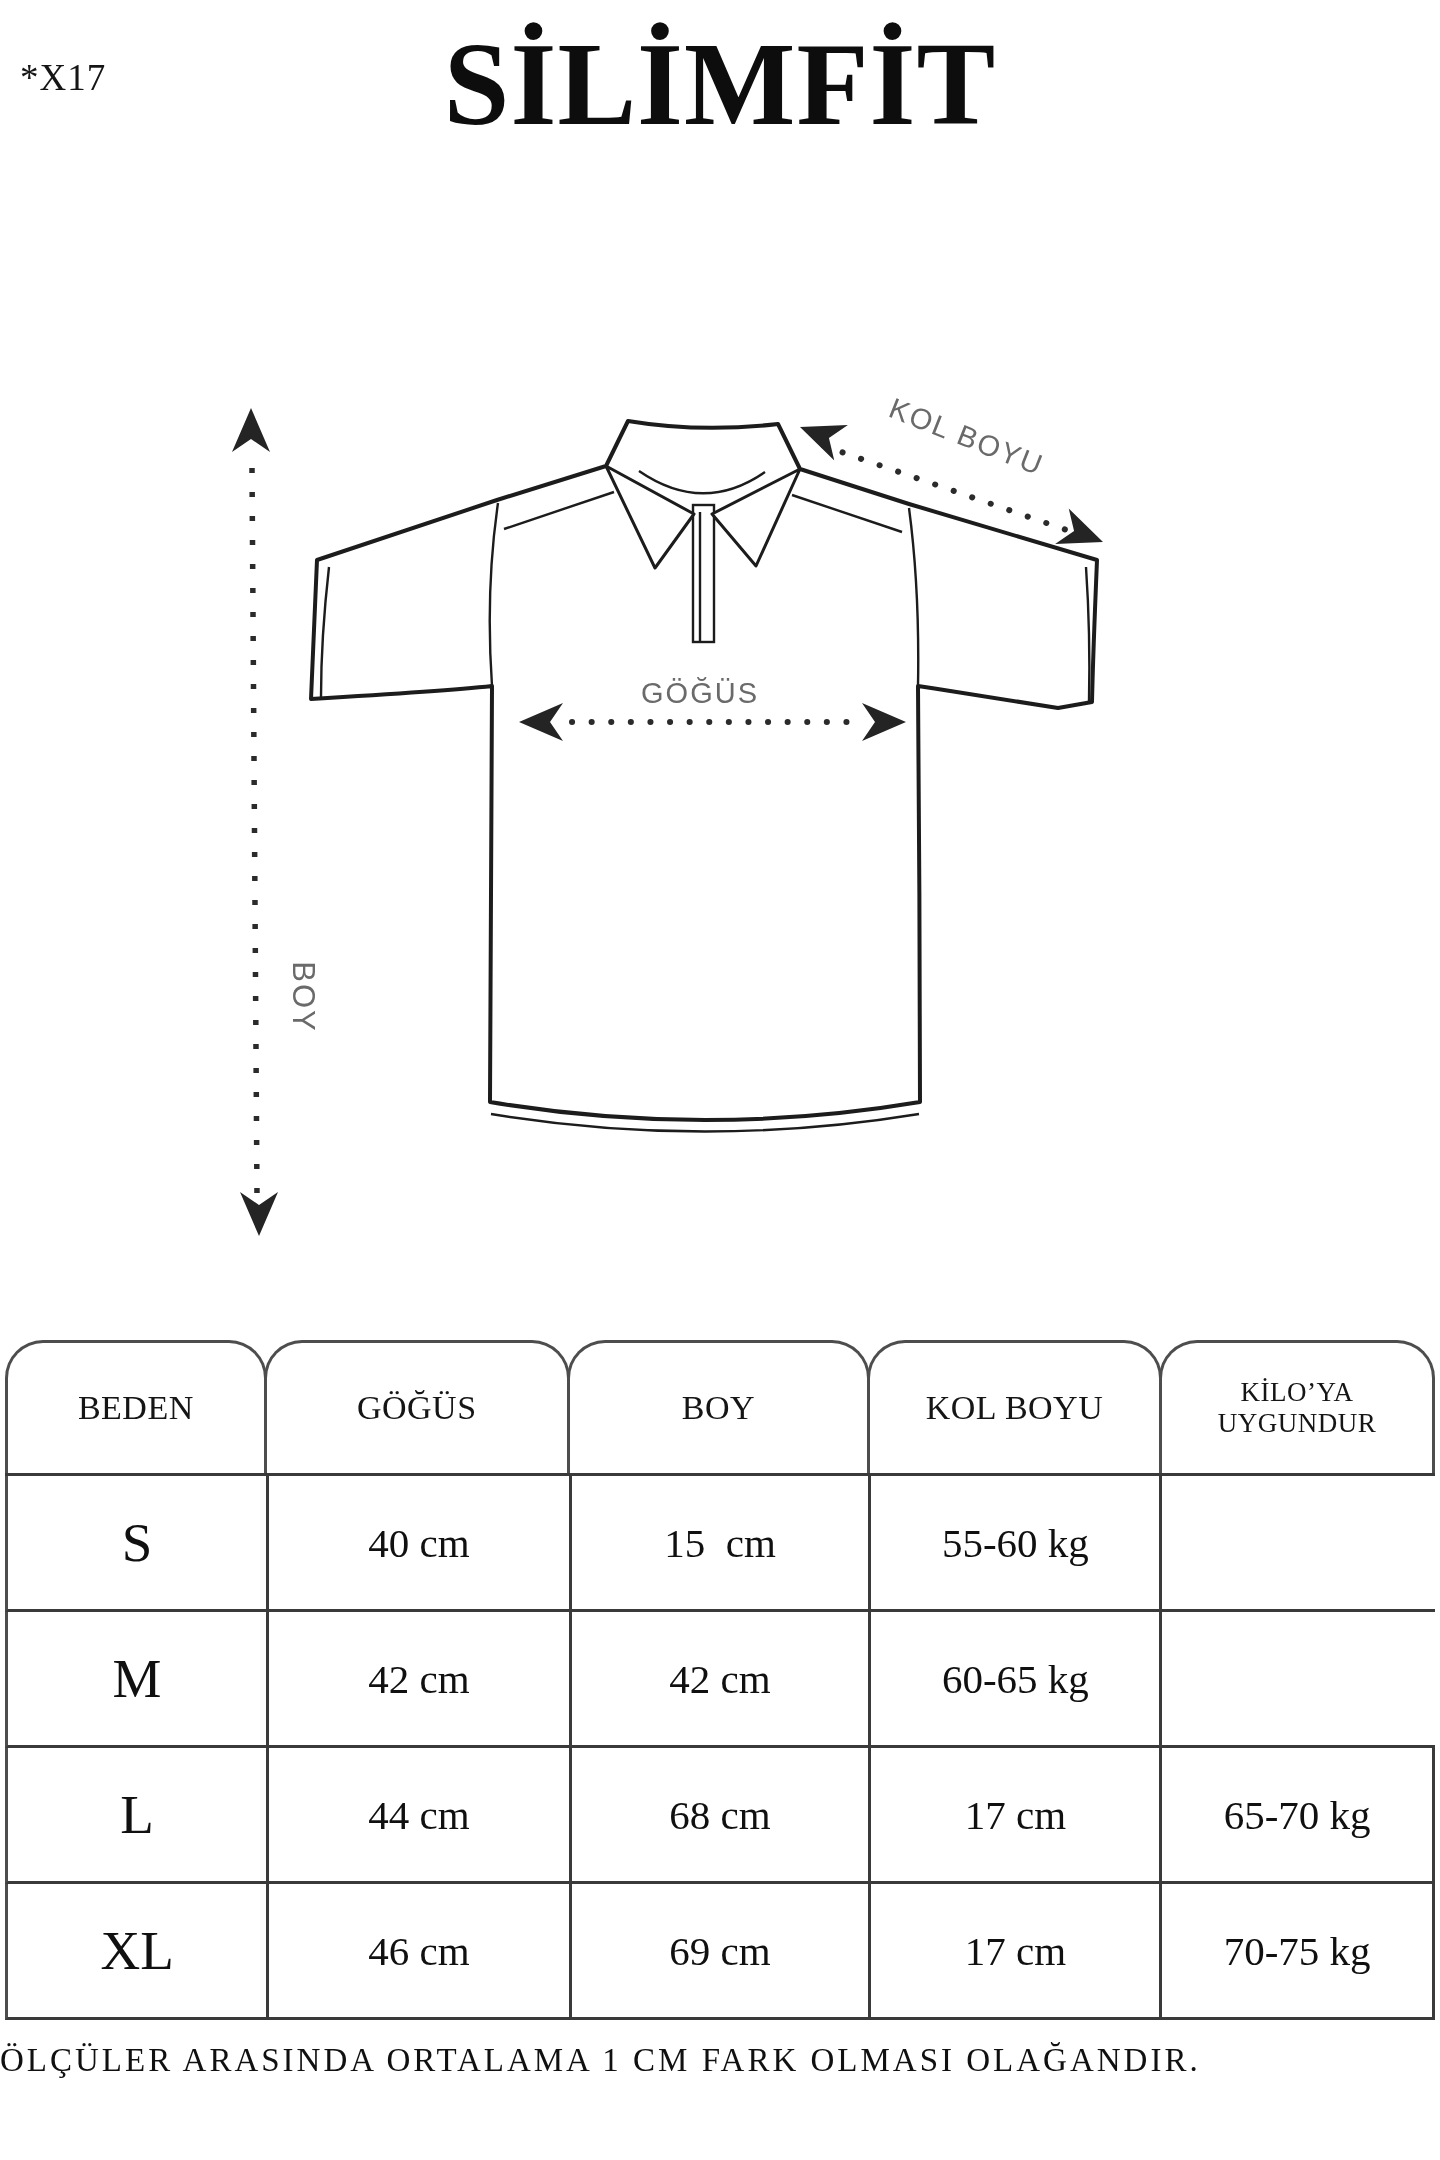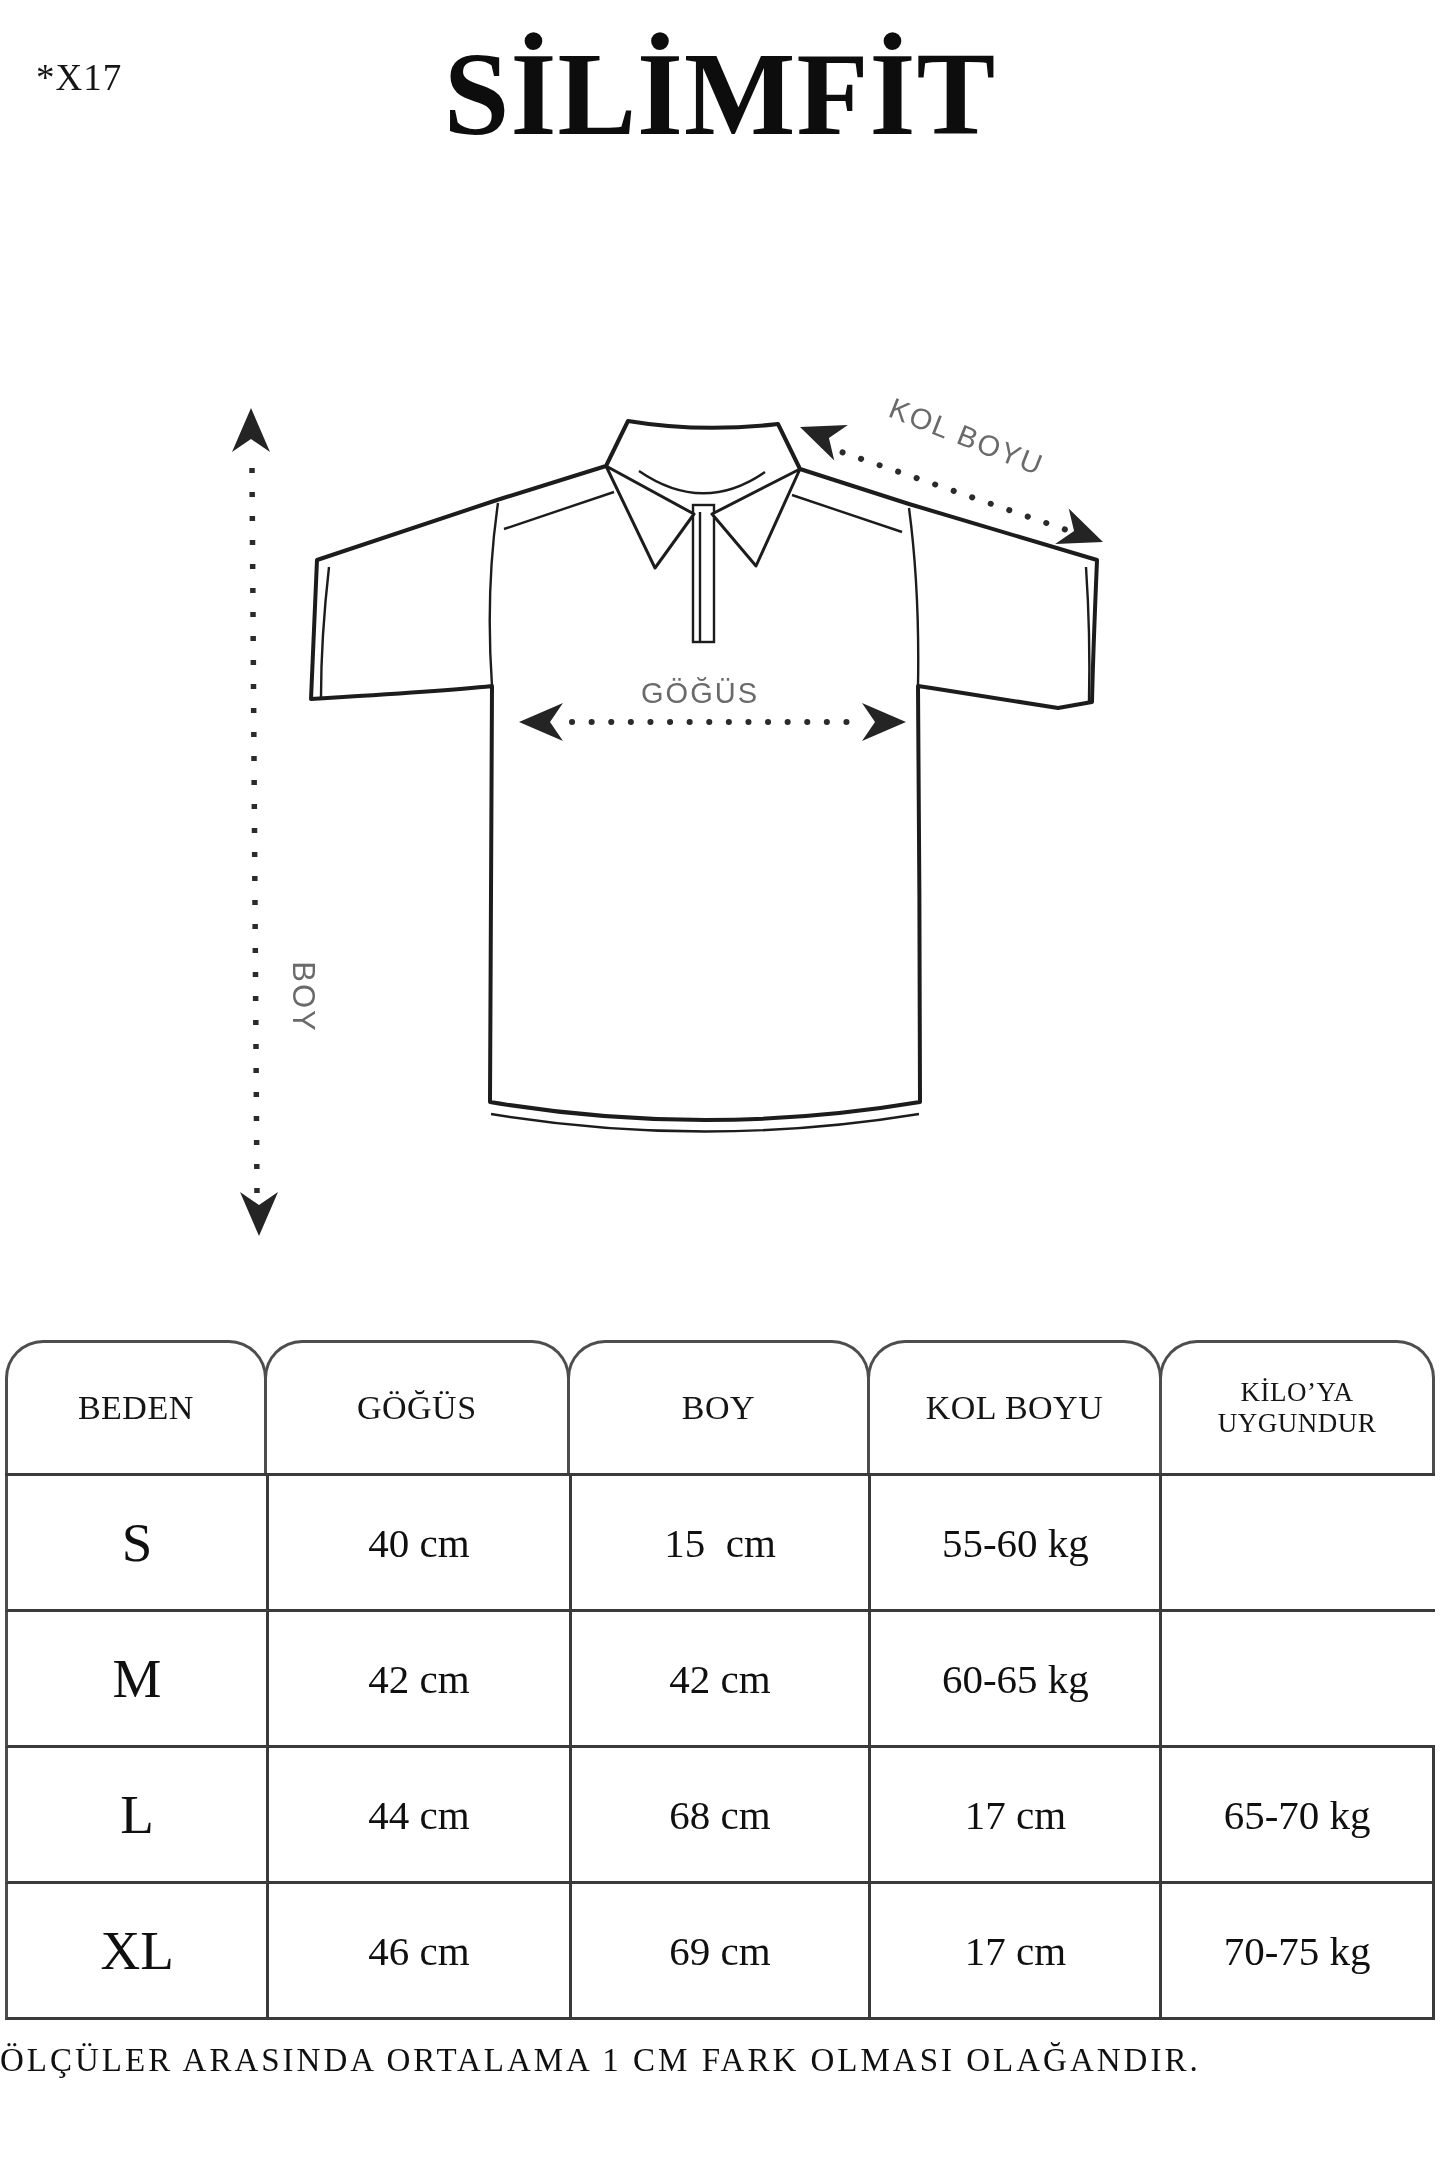--- a/index.html
+++ b/index.html
@@ -6,25 +6,25 @@
   #stage{
     position:relative;
     width:1440px;height:2160px;
     background:#ffffff;
     overflow:hidden;
     font-family:"Liberation Serif", serif;
     color:#111;
   }
   
   .code{
-    position:absolute;left:36px;top:56px;
+    position:absolute;left:20px;top:56px;
     font-size:37px;letter-spacing:1px;color:#151515;
   }
   .title{
-    position:absolute;left:0;right:0;top:30px;
+    position:absolute;left:0;right:0;top:20px;
     text-align:center;
     font-size:118px;font-weight:bold;letter-spacing:1px;
     color:#0d0d0d;line-height:1.1;
   }
   
   .diagram{
     position:absolute;left:0;top:0;width:1440px;height:1300px;
   }
   .diagram svg{display:block;width:100%;height:100%;}
   .shirt-line{fill:#ffffff;stroke:#1c1c1c;stroke-width:4;stroke-linejoin:round;}

